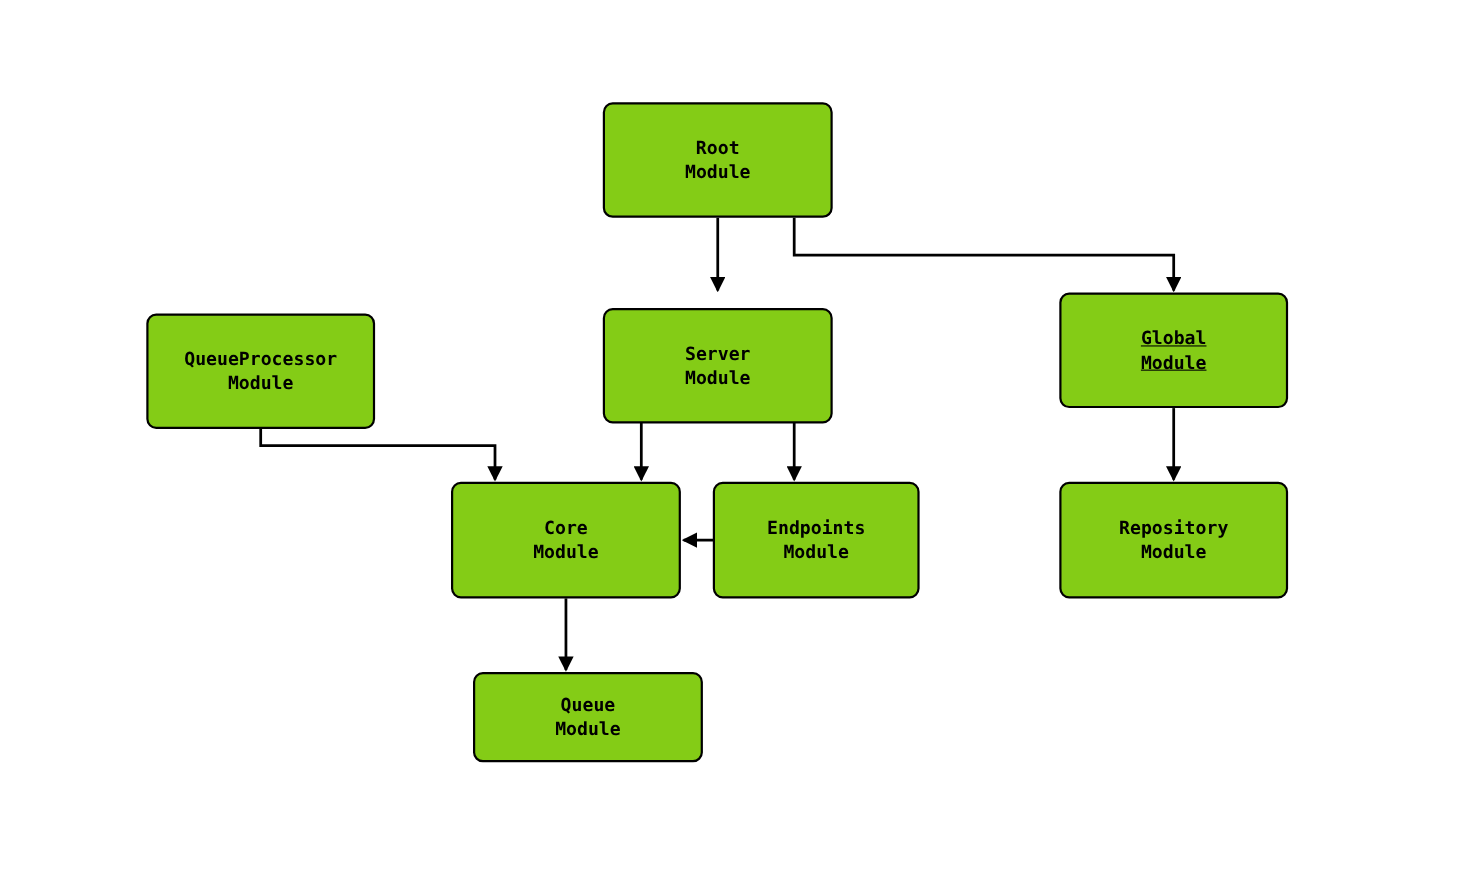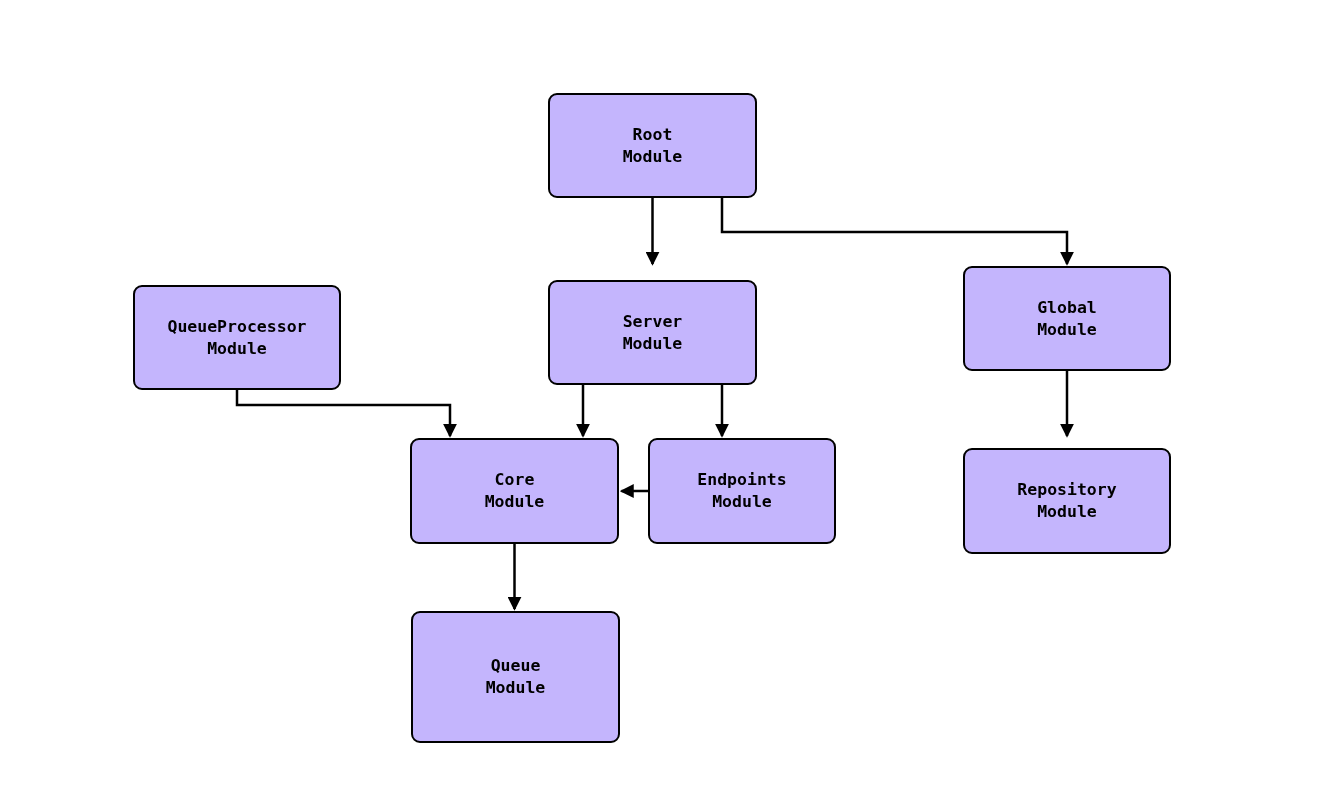--- a/index.html
+++ b/index.html
@@ -23,21 +23,21 @@
     height: 809px;
   }
   .edge {
     fill: none;
     stroke: #000000;
     stroke-width: 2.5;
   }
   .node {
     position: absolute;
     box-sizing: border-box;
-    background: #c4b5fd;
+    background: #84cc16;
     border: 2.5px solid #000000;
     border-radius: 9px;
     display: flex;
     align-items: center;
     justify-content: center;
     text-align: center;
     color: #000000;
     font-weight: 700;
     font-size: 16.5px;
     line-height: 22px;
@@ -74,38 +74,38 @@
   <div class="node" style="left:133px; top:266px; width:208px; height:105px;margin-top:19px;">
     <span>QueueProcessor
 Module</span>
   </div>
 
   <div class="node" style="left:548px; top:280px; width:209px; height:105px;">
     <span>Server
 Module</span>
   </div>
 
-  <div class="node" style="left:963px; top:266px; width:208px; height:105px;">
+  <div class="node" style="left:963px; top:266px; width:208px; height:105px;text-decoration:underline;">
     <span>Global
 Module</span>
   </div>
 
   <div class="node" style="left:410px; top:438px; width:209px; height:106px;">
     <span>Core
 Module</span>
   </div>
 
   <div class="node" style="left:648px; top:438px; width:188px; height:106px;">
     <span>Endpoints
 Module</span>
   </div>
 
-  <div class="node" style="left:963px; top:448px; width:208px; height:106px;">
+  <div class="node" style="left:963px; top:438px; width:208px; height:106px;">
     <span>Repository
 Module</span>
   </div>
 
-  <div class="node" style="left:411px; top:611px; width:209px; height:132px;">
+  <div class="node" style="left:430px; top:611px; width:209px; height:82px;">
     <span>Queue
 Module</span>
   </div>
 
 </div>
 
 </body></html>

